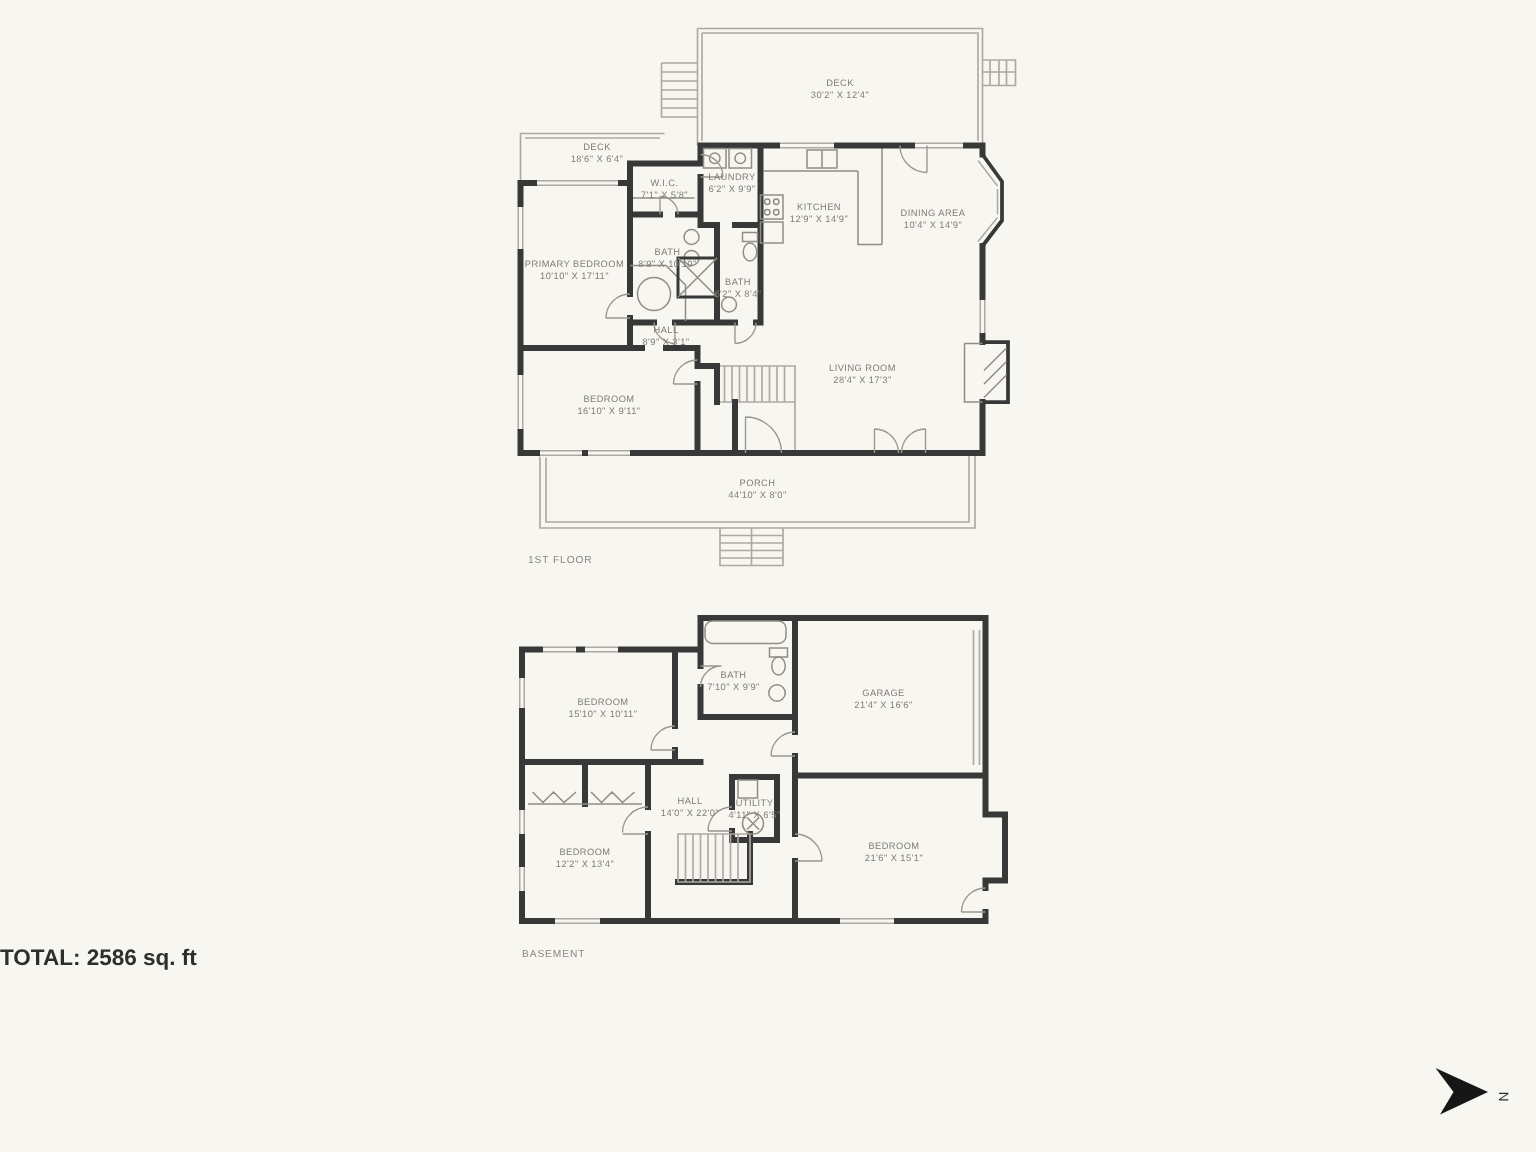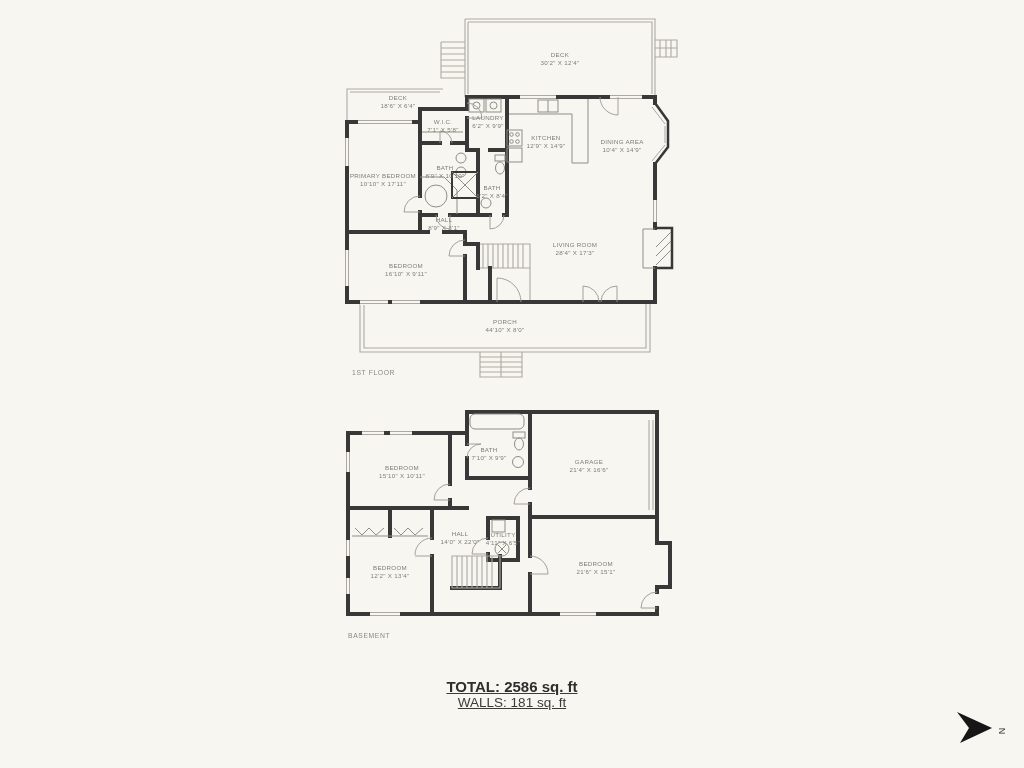--- a/index.html
+++ b/index.html
@@ -11,22 +11,22 @@
   .wall{stroke:#383838;stroke-width:4;fill:none;stroke-linecap:square;}
   .wall-med{stroke:#383838;stroke-width:2.5;fill:none;stroke-linecap:square;}
   .thin{stroke:#ada9a2;stroke-width:1.1;fill:none;}
   .fix{stroke:#8f8d86;stroke-width:1;fill:none;}
   .arc{stroke:#9a978f;stroke-width:0.9;fill:none;}
   .winline{stroke:#ada9a2;stroke-width:1;fill:none;}
   .winmask{fill:#f7f6f1;stroke:none;}
   .plan-label{font-size:6.2px;fill:#7f7d77;letter-spacing:0.3px;text-anchor:middle;}
   .plan-caption{font-size:6.8px;fill:#8a8882;letter-spacing:0.6px;}
   .summary{
-    position:absolute;left:0;right:0;top:678px;text-align:center;
-    color:#3b3b39;font-size:13.5px;line-height:15px;text-decoration:underline;
+    position:absolute;left:0;right:0;top:630px;
+    color:#3b3b39;font-size:13.5px;line-height:15px;
   }
   .summary .total{font-size:15px;font-weight:bold;color:#2e2e2c;line-height:17px;}
   .summary p{margin:0;}
 </style>
 </head>
 <body>
 
 <svg width="1024" height="768" viewBox="0 0 1024 768">
 
   <g>
@@ -275,14 +275,13 @@
   </g>
 
   <g>
     <polygon points="957,712 992,728 960,743 969,728" fill="#161616"></polygon>
     <text x="999" y="731" transform="rotate(90 999 731)" font-size="9" fill="#2e2e2c" text-anchor="middle">N</text>
   </g>
 </svg>
 
 <div class="summary">
   <p class="total">TOTAL: 2586 sq. ft</p>
-  <p>WALLS: 181 sq. ft</p>
 </div>
 
 </body></html>

